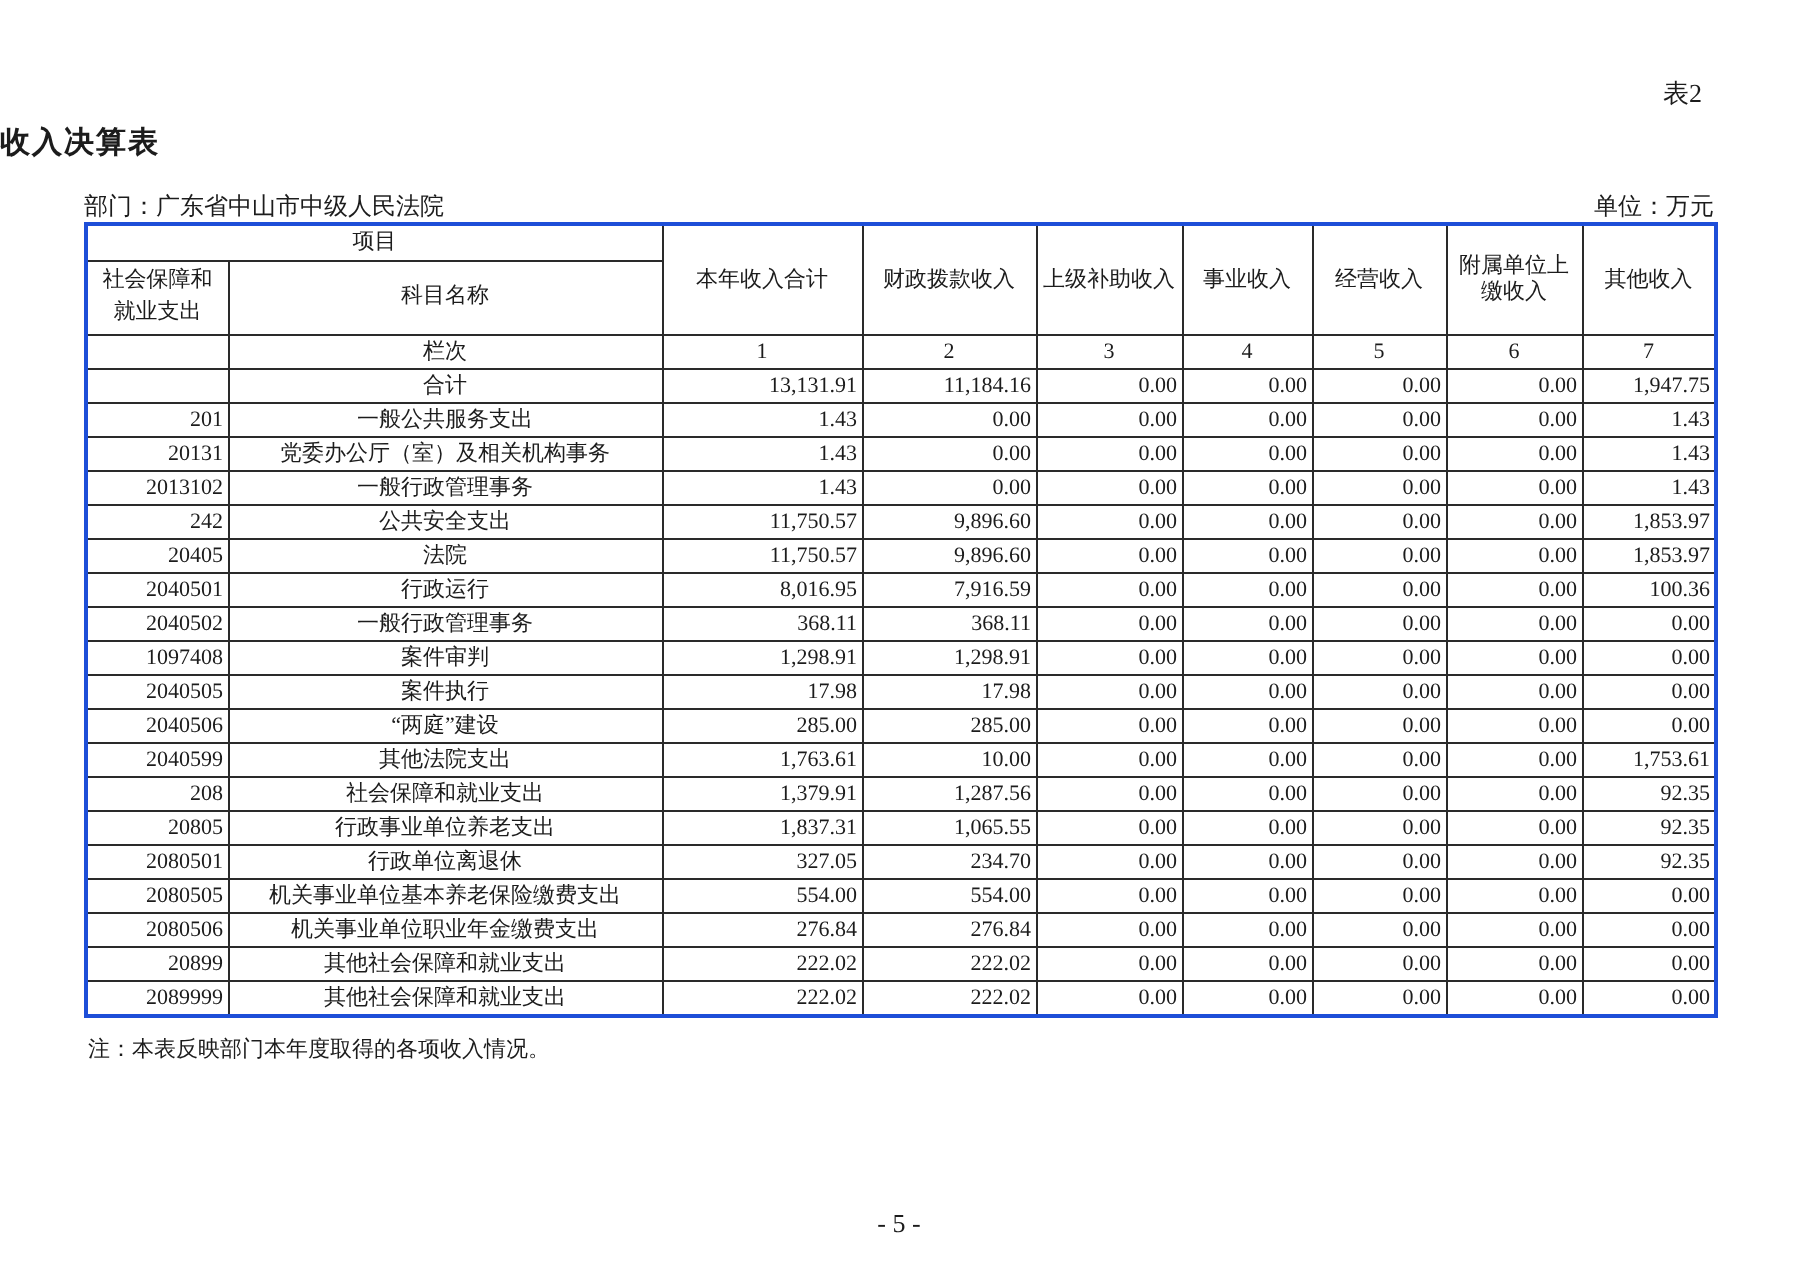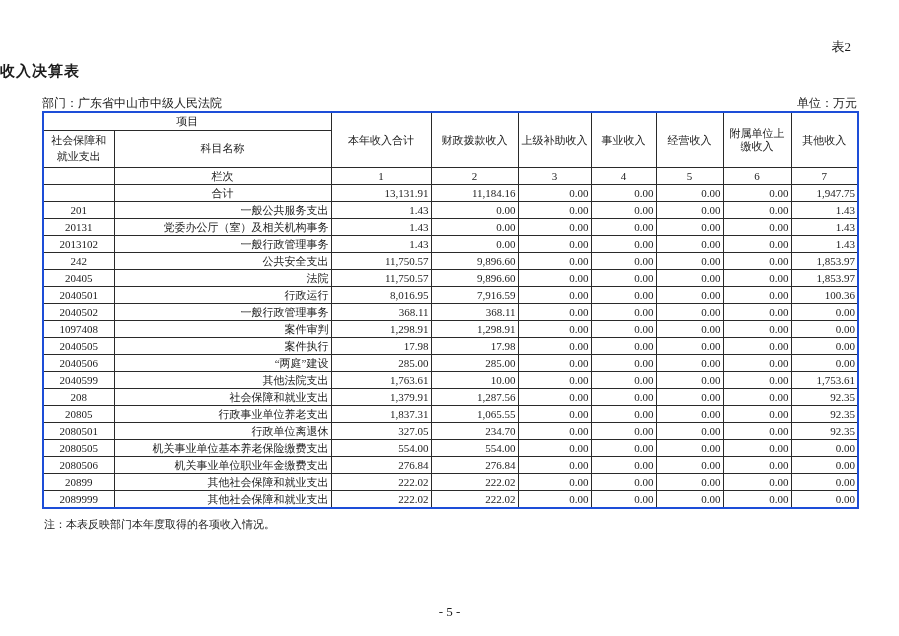--- a/index.html
+++ b/index.html
@@ -21,22 +21,22 @@
   }
   table.report th,table.report td{
     border:1px solid #2a2a2a;padding:0 2px;overflow:hidden;
     font-weight:normal;color:#1c1c1c;
   }
   table.report{border:2px solid #1d4ed8;}
   thead tr.r1 th{height:17px;text-align:center;}
   thead tr.r2 th{height:36px;text-align:center;line-height:1.45;}
   thead tr.r3 td{height:16px;text-align:center;}
   tbody td{height:16px;}
-  td.c-code{text-align:center;padding-left:4px;}
-  td.c-name{text-align:right;padding-left:6px;}
+  td.c-code{text-align:right;padding-left:4px;}
+  td.c-name{text-align:center;padding-left:6px;}
   td.c-name.center{text-align:center;padding-left:2px;}
   td.c-num{text-align:right;padding-right:3px;}
   .note{position:absolute;top:517px;left:44px;font-size:11px;}
   .pageno{position:absolute;top:604px;left:0;width:100%;text-align:center;font-size:13px;}
 </style>
 </head>
 <body>
 
 <div class="tag">表2</div>
 <div class="title">收入决算表</div>

